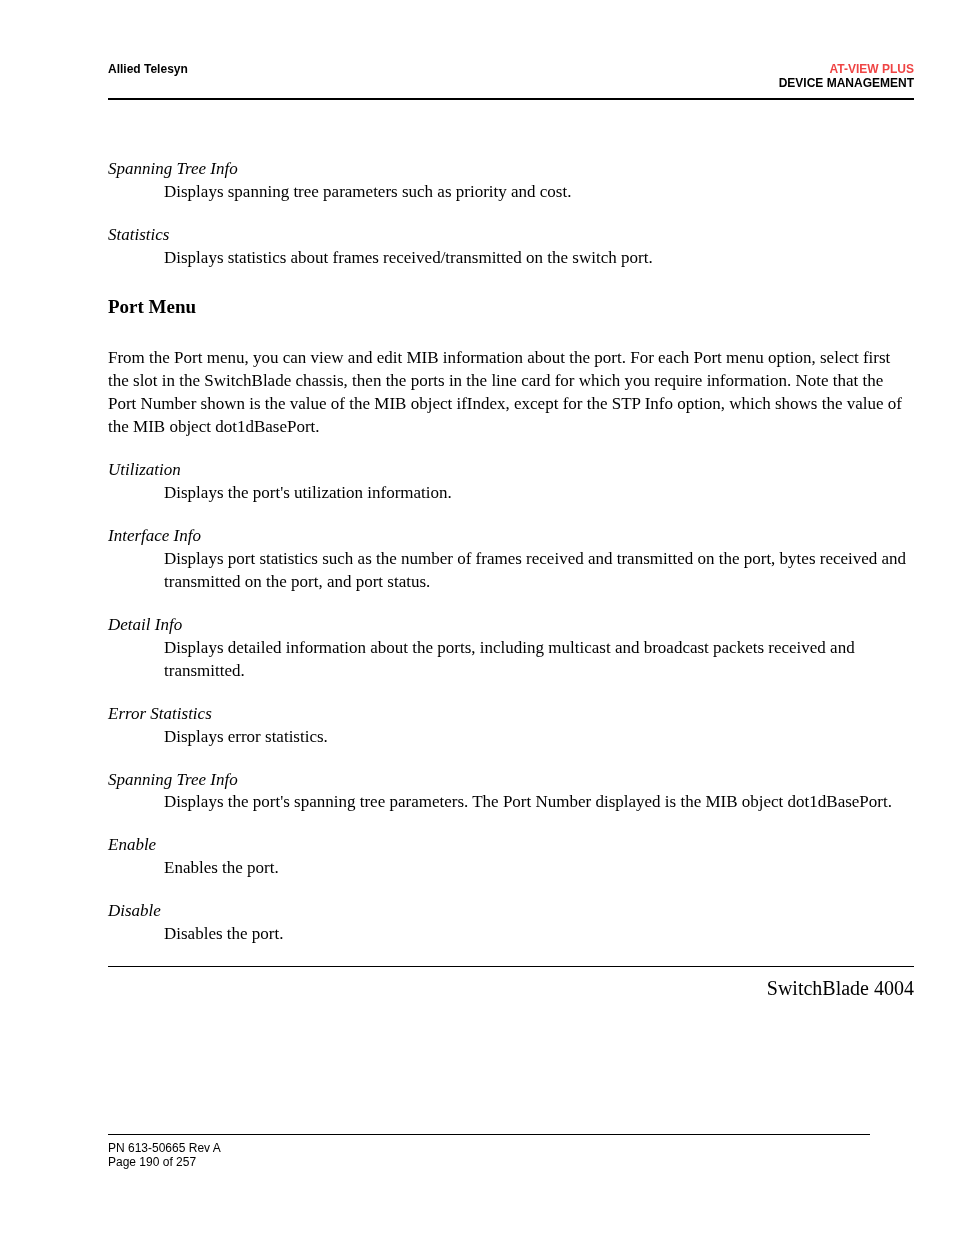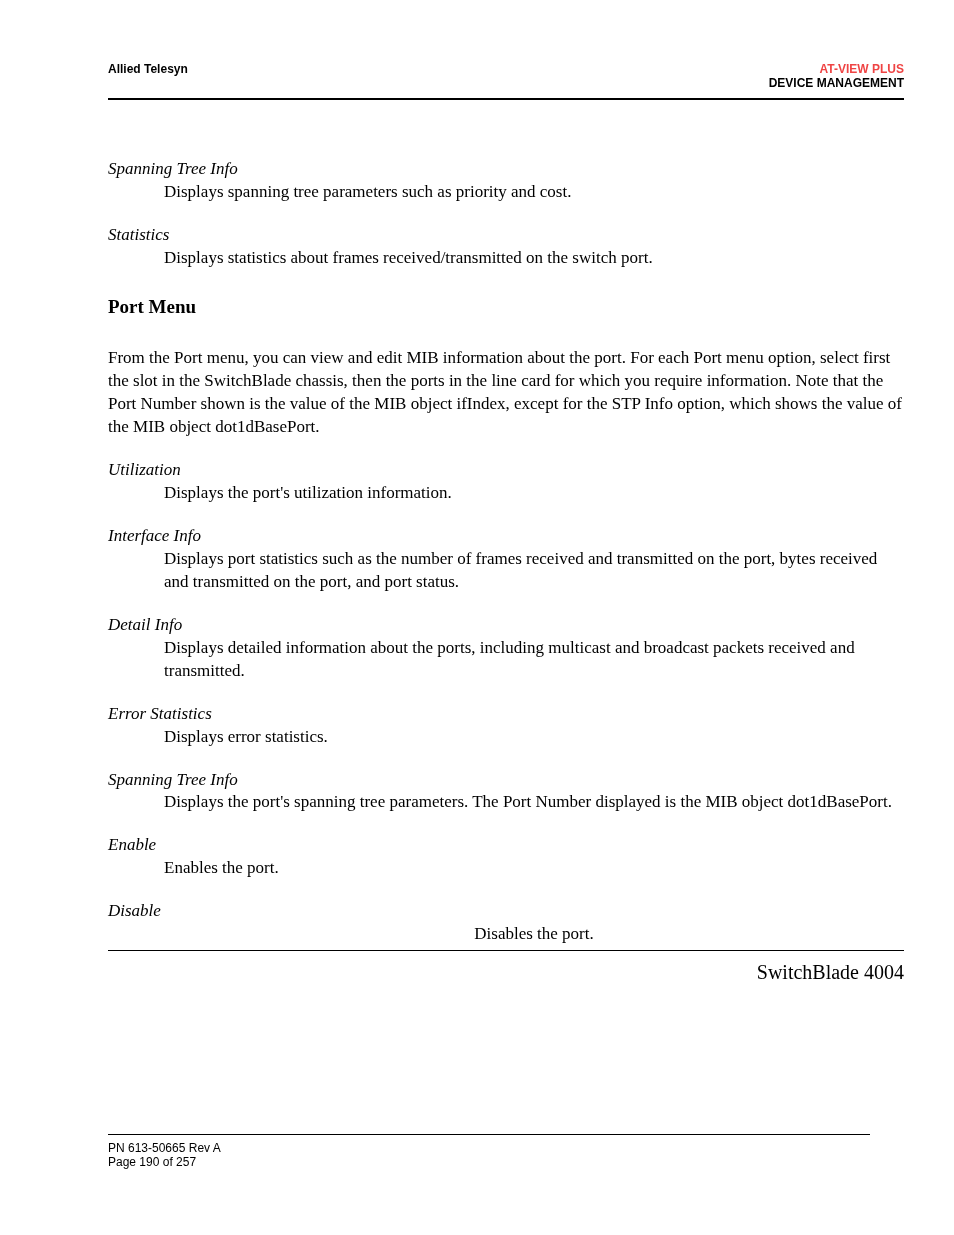--- a/index.html
+++ b/index.html
@@ -9,21 +9,21 @@
     }
     body {
       font-family: Georgia, 'Times New Roman', serif;
       background: #ffffff;
       width: 954px;
       height: 1235px;
       position: relative;
       color: #000000;
     }
     .page {
-      padding: 62px 50px 40px 108px;
+      padding: 62px 40px 40px 108px;
       height: 100%;
       position: relative;
     }
     .header {
       display: flex;
       justify-content: space-between;
       align-items: flex-start;
       font-family: Verdana, Arial, sans-serif;
       font-size: 12px;
       font-weight: bold;
@@ -140,21 +140,21 @@
       <div class="def-desc">Displays the port's spanning tree parameters. The Port Number displayed is the MIB object dot1dBasePort.</div>
     </div>
 
     <div>
       <div class="def-term">Enable</div>
       <div class="def-desc">Enables the port.</div>
     </div>
 
     <div>
       <div class="def-term">Disable</div>
-      <div class="def-desc" style="margin-bottom:4px;text-align:center;">Disables the port.</div>
+      <div class="def-desc" style="margin-bottom:20px;">Disables the port.</div>
     </div>
 
     <div class="separator"></div>
     <div class="model-label">SwitchBlade 4004</div>
 
   </div>
 
   <div class="footer">
     <div>PN 613-50665 Rev A</div>
     <div>Page 190 of 257</div>

